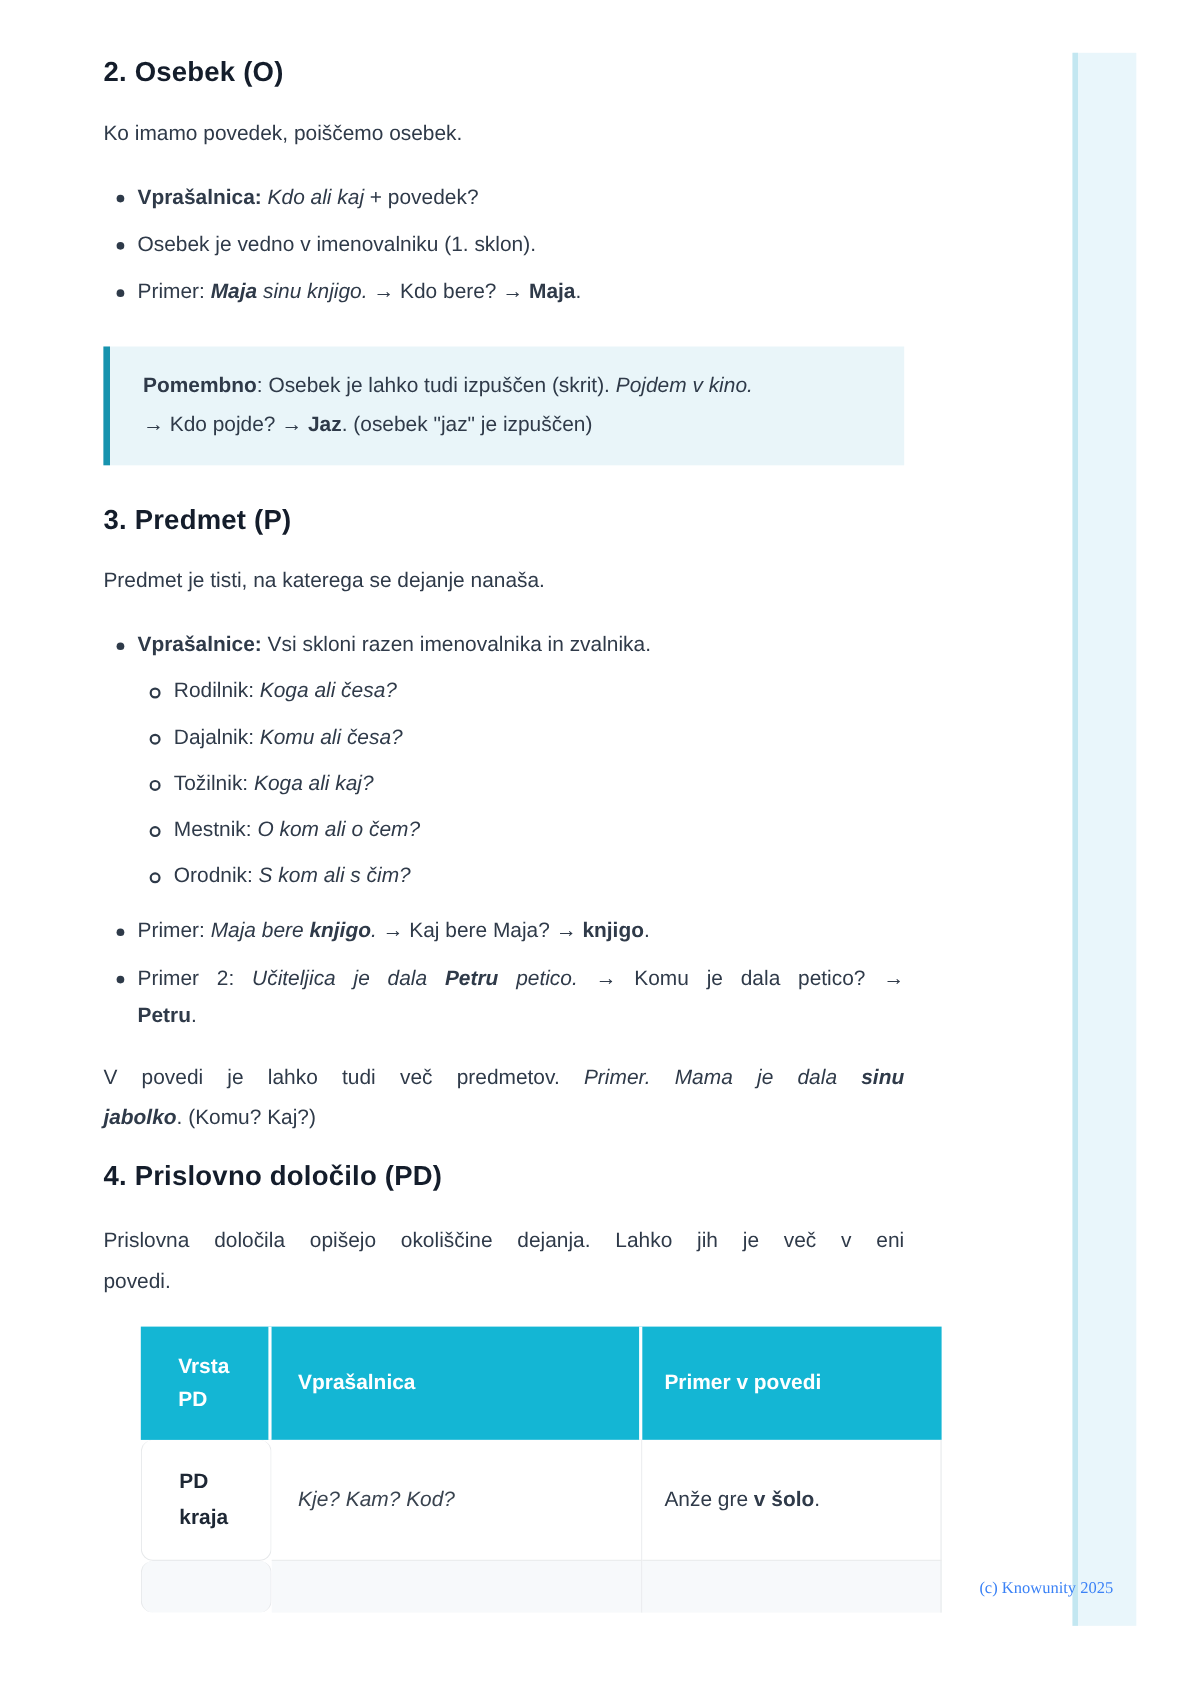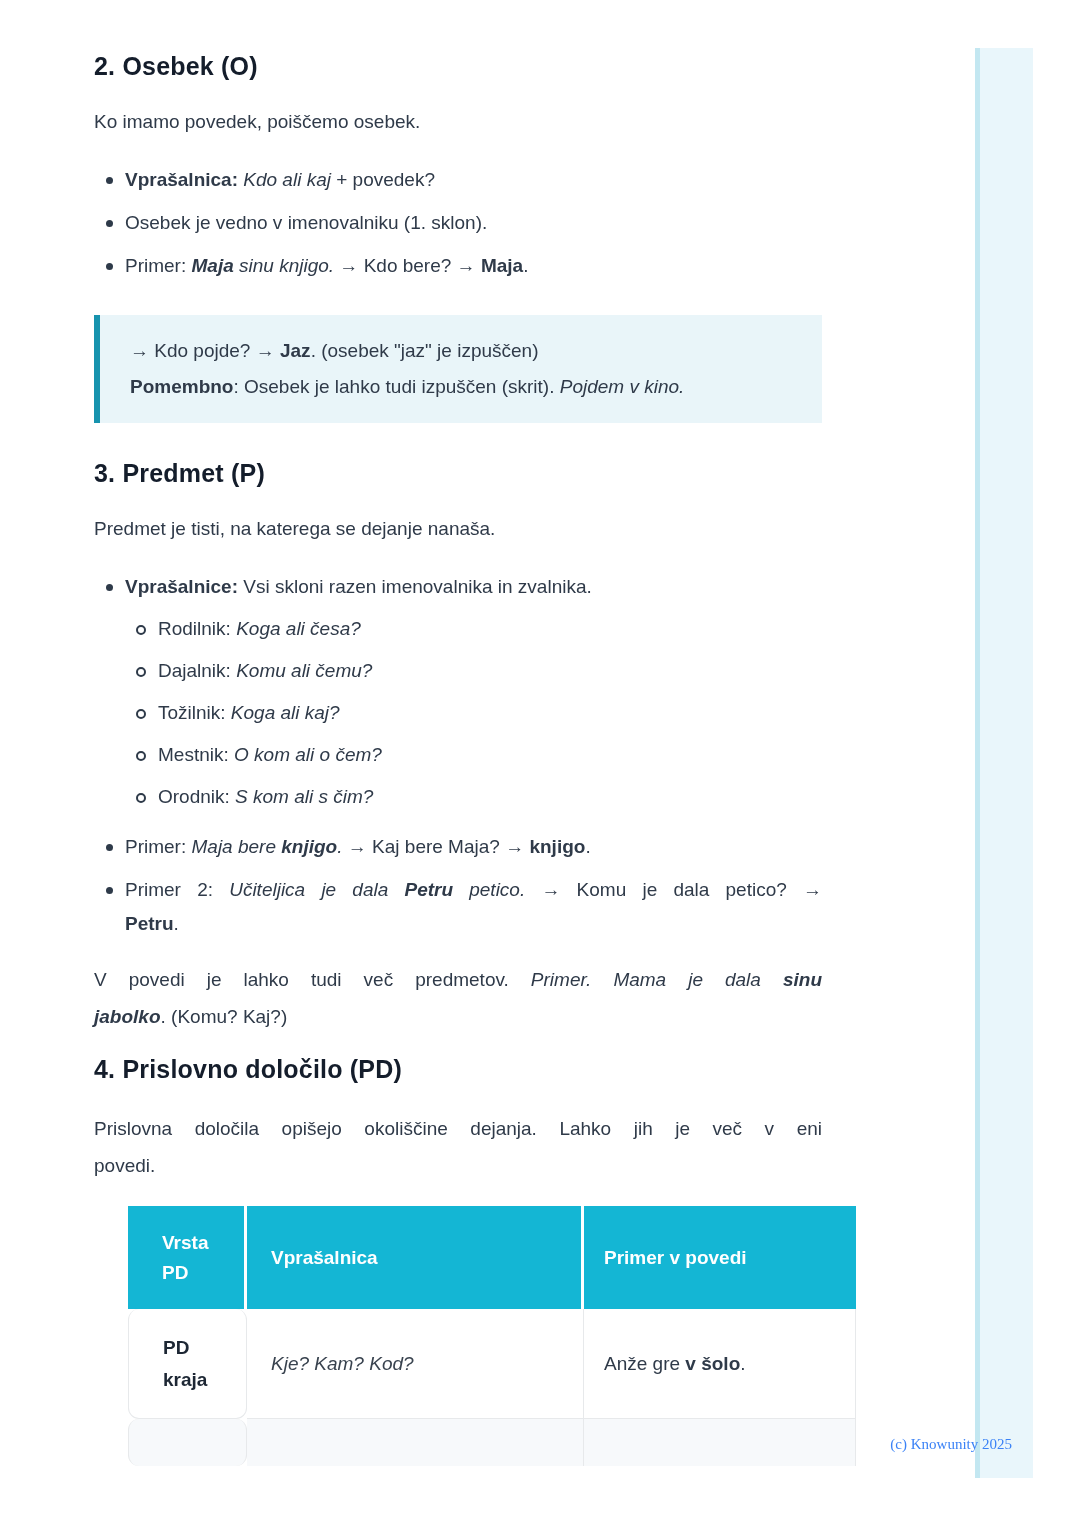--- a/index.html
+++ b/index.html
@@ -110,39 +110,39 @@
       <li>
         <span>Osebek je vedno v imenovalniku (1. sklon).</span>
       </li>
       <li>
         <span>Primer: </span><span class="bi">Maja</span><span class="i"> sinu knjigo.</span><span> → Kdo bere? → </span><span class="b">Maja</span><span>.</span>
       </li>
     </ul>
 
     <div class="callout">
       <div>
+        <span class="b">Pomembno</span><span>: Osebek je lahko tudi izpuščen (skrit). </span><span class="i">Pojdem v kino.</span>
+      </div>
+      <div>
         <span>→ Kdo pojde? → </span><span class="b">Jaz</span><span>. (osebek "jaz" je izpuščen)</span>
       </div>
-      <div>
-        <span class="b">Pomembno</span><span>: Osebek je lahko tudi izpuščen (skrit). </span><span class="i">Pojdem v kino.</span>
-      </div>
     </div>
 
     <h2>3. Predmet (P)</h2>
     <p class="intro">Predmet je tisti, na katerega se dejanje nanaša.</p>
 
     <ul class="l1 mb">
       <li>
         <span class="b">Vprašalnice: </span><span>Vsi skloni razen imenovalnika in zvalnika.</span>
         <ul class="l2">
           <li>
             <span>Rodilnik: </span><span class="i">Koga ali česa?</span>
           </li>
           <li>
-            <span>Dajalnik: </span><span class="i">Komu ali čemu?</span>
+            <span>Dajalnik: </span><span class="i">Komu ali česa?</span>
           </li>
           <li>
             <span>Tožilnik: </span><span class="i">Koga ali kaj?</span>
           </li>
           <li>
             <span>Mestnik: </span><span class="i">O kom ali o čem?</span>
           </li>
           <li>
             <span>Orodnik: </span><span class="i">S kom ali s čim?</span>
           </li>

